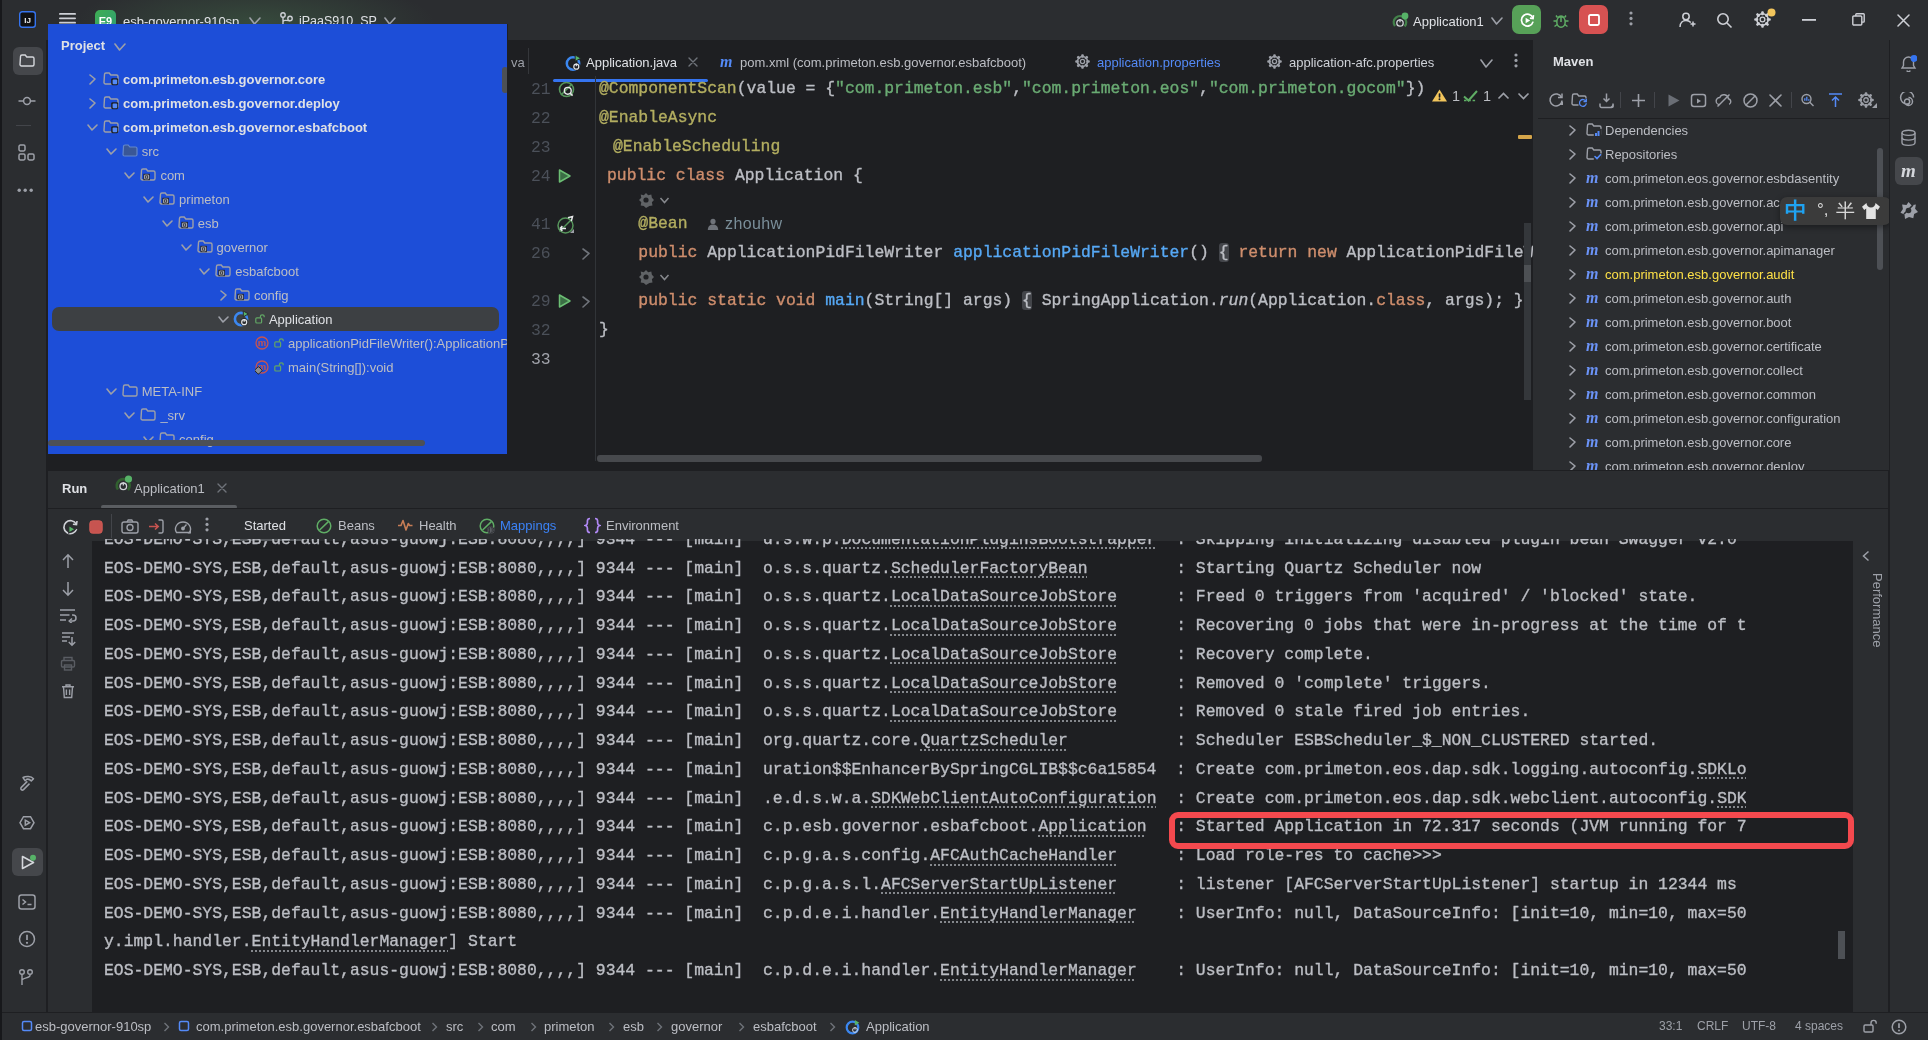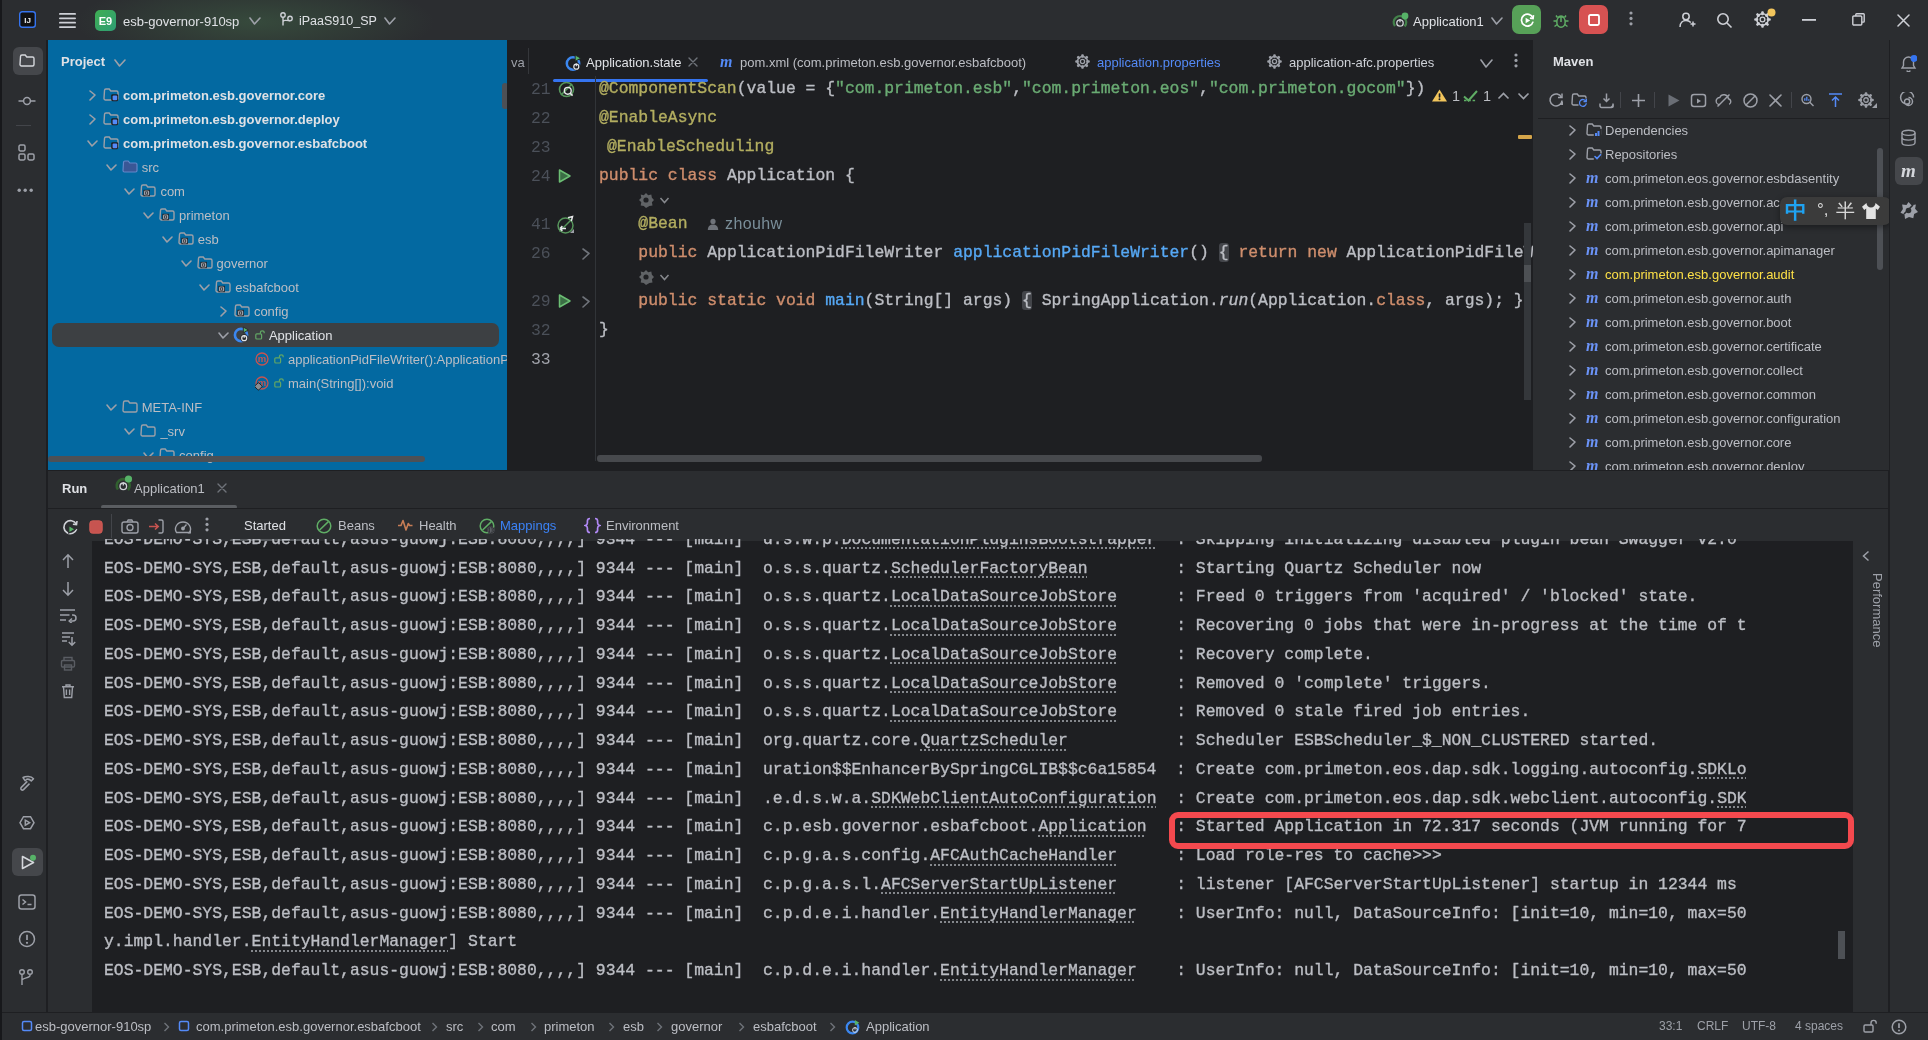--- a/index.html
+++ b/index.html
@@ -223,21 +223,21 @@
 <div style="position:absolute;left:18px;top:928px;">
       <svg width="16" height="19" viewBox="0 0 16 19" style="">
         <g stroke="#9da0a8" stroke-width="1.4" fill="none">
           <circle cx="4" cy="4" r="2.3"></circle>
           <circle cx="12" cy="4" r="2.3"></circle>
           <path d="M4 6.3 V17 M12 6.3 v1.2 c0 2.5 -6 2 -7.6 4"></path>
         </g>
       </svg>
     </div>
 </div>
-<div class="abs" style="left:48px;top:40px;width:460px;height:430px;background:#0369a1;border-right:1px solid #1e1f22;overflow:hidden">
+<div class="abs" style="left:48px;top:24px;width:460px;height:430px;background:#1d4ed8;border-right:1px solid #1e1f22;overflow:hidden">
 <div style="position:absolute;left:13px;top:21px;transform:translateY(-50%);font:700 13px 'Liberation Sans',sans-serif;color:#dfe1e5;white-space:pre;letter-spacing:0">Project</div>
 <div style="position:absolute;left:66px;top:18px;">
       <svg width="13" height="11" viewBox="0 0 13 11" style="">
         <path d="M1 2 L5.5 8 L11 2" stroke="#9da0a8" stroke-width="1.6" fill="none" stroke-linecap="round" stroke-linejoin="round"></path>
       </svg>
     </div>
 <div class="abs" style="left:4px;top:283px;width:447px;height:24px;border-radius:7px;background:#3d4043"></div>
 <div style="position:absolute;left:40.0px;top:49.5px;">
       <svg width="10" height="12" viewBox="0 0 10 12" style="">
         <path d="M2 1 L7 5.0 L2 10" stroke="#9da0a8" stroke-width="1.6" fill="none" stroke-linecap="round" stroke-linejoin="round"></path>
@@ -465,21 +465,21 @@
       <svg width="18" height="18" viewBox="0 0 18 18" style="">
         <circle cx="8" cy="9.5" r="6.2" stroke="#3b87f0" stroke-width="2.5" fill="none"></circle>
         <circle cx="11.3" cy="12.5" r="3.8" fill="#1e1f22"></circle>
         <path d="M10.2 1 L15.8 4.2 L10.2 7.4 z" fill="#57b368" stroke="#1e1f22" stroke-width="0.9"></path>
         <g stroke="#e2e4e8" stroke-width="1.2" fill="none">
           <circle cx="11.3" cy="12.7" r="2.5"></circle>
           <line x1="11.3" y1="9.5" x2="11.3" y2="12.2"></line>
         </g>
       </svg>
     </div>
-<div style="position:absolute;left:77px;top:22px;transform:translateY(-50%);font:400 13px 'Liberation Sans',sans-serif;color:#dfe1e5;white-space:pre;letter-spacing:0">Application.state</div>
+<div style="position:absolute;left:77px;top:22px;transform:translateY(-50%);font:400 13px 'Liberation Sans',sans-serif;color:#dfe1e5;white-space:pre;letter-spacing:0">Application.java</div>
 <div style="position:absolute;left:179px;top:17px;">
       <svg width="10" height="10" viewBox="0 0 10 10" style="">
         <path d="M1 1 L9 9 M9 1 L1 9" stroke="#6f737a" stroke-width="1.4" stroke-linecap="round"></path>
       </svg>
     </div>
 <div class="abs" style="left:44px;top:38.5px;width:155px;height:3.5px;border-radius:2px;background:#3574f0"></div>
 <div style="position:absolute;left:211px;top:22px;transform:translateY(-50%);font:italic 700 16px 'Liberation Serif',serif;color:#548af7">m</div>
 <div style="position:absolute;left:231px;top:22px;transform:translateY(-50%);font:400 13px 'Liberation Sans',sans-serif;color:#bcbec4;white-space:pre;letter-spacing:0">pom.xml (com.primeton.esb.governor.esbafcboot)</div>
 <div style="position:absolute;left:566px;top:14px;">
       <svg width="15" height="15" viewBox="0 0 15 15" style="">
@@ -565,22 +565,22 @@
       </svg>
     </div>
 <div style="position:absolute;left:72px;top:256px;">
       <svg width="11" height="13" viewBox="0 0 11 13" style="">
         <path d="M2 1 L8 5.5 L2 11" stroke="#6f737a" stroke-width="1.6" fill="none" stroke-linecap="round" stroke-linejoin="round"></path>
       </svg>
     </div>
 <div class="abs" style="left:86px;top:36px;width:1px;height:385px;background:#313438"></div>
 <div class="mono" style="position:absolute;left:90px;top:34.625px;line-height:28.75px"><span style="color:#b3ae60;">@ComponentScan</span><span style="color:#bcbec4;">(value = {</span><span style="color:#6aab73;">"com.primeton.esb"</span><span style="color:#bcbec4;">,</span><span style="color:#6aab73;">"com.primeton.eos"</span><span style="color:#bcbec4;">,</span><span style="color:#6aab73;">"com.primeton.gocom"</span><span style="color:#bcbec4;">})</span></div>
 <div class="mono" style="position:absolute;left:90px;top:63.625px;line-height:28.75px"><span style="color:#b3ae60;">@EnableAsync</span></div>
-<div class="mono" style="position:absolute;left:98px;top:92.625px;line-height:28.75px"><span style="color:#b3ae60;">@EnableScheduling</span></div>
-<div class="mono" style="position:absolute;left:90px;top:121.625px;line-height:28.75px"><span style="color:#cf8e6d;">public class </span><span style="color:#bcbec4;">Application </span><span style="color:#bcbec4;">{</span></div>
+<div class="mono" style="position:absolute;left:104px;top:92.625px;line-height:28.75px"><span style="color:#b3ae60;">@EnableScheduling</span></div>
+<div class="mono" style="position:absolute;left:90px;top:121.625px;line-height:28.75px"><span style="color:#cf8e6d;margin-left:8px;">public class </span><span style="color:#bcbec4;">Application </span><span style="color:#bcbec4;">{</span></div>
 <div class="mono" style="position:absolute;left:90px;top:169.625px;line-height:28.75px"><span style="color:#bcbec4;">    </span><span style="color:#b3ae60;">@Bean</span></div>
 <div class="mono" style="position:absolute;left:90px;top:198.625px;line-height:28.75px"><span style="color:#bcbec4;">    </span><span style="color:#cf8e6d;">public </span><span style="color:#bcbec4;">ApplicationPidFileWriter </span><span style="color:#56a8f5;">applicationPidFileWriter</span><span style="color:#bcbec4;">() </span><span style="color:#bcbec4;background:#43454a;border-radius:3px;">{</span><span style="color:#bcbec4;"> </span><span style="color:#cf8e6d;">return new </span><span style="color:#bcbec4;">ApplicationPidFileWriter</span></div>
 <div class="mono" style="position:absolute;left:90px;top:246.625px;line-height:28.75px"><span style="color:#bcbec4;">    </span><span style="color:#cf8e6d;">public static void </span><span style="color:#56a8f5;">main</span><span style="color:#bcbec4;">(String[] args) </span><span style="color:#bcbec4;background:#43454a;border-radius:3px;">{</span><span style="color:#bcbec4;"> SpringApplication.</span><span style="color:#bcbec4;font-style:italic;">run</span><span style="color:#bcbec4;">(Application.</span><span style="color:#cf8e6d;">class</span><span style="color:#bcbec4;">, args); </span><span style="color:#bcbec4;">}</span></div>
 <div class="mono" style="position:absolute;left:90px;top:275.625px;line-height:28.75px"><span style="color:#bcbec4;">}</span></div>
 <div style="position:absolute;left:129px;top:152px;">
       <svg width="16" height="16" viewBox="0 0 16 16" style="">
         <path d="M8 1 l2.2 2.2 l3.1 -0.6 l0.6 3.1 L16 8 l-2.1 2.3 l0.6 3.1 l-3.1 0.6 L8 16 l-2.2 -2 l-3.1 -0.6 l0.6 -3.1 L1 8 l2.3 -2.3 L2.7 2.6 l3.1 0.6 z" fill="#606366"></path>
         <circle cx="8" cy="8" r="2.6" fill="#1e1f22"></circle>
       </svg>
     </div>

